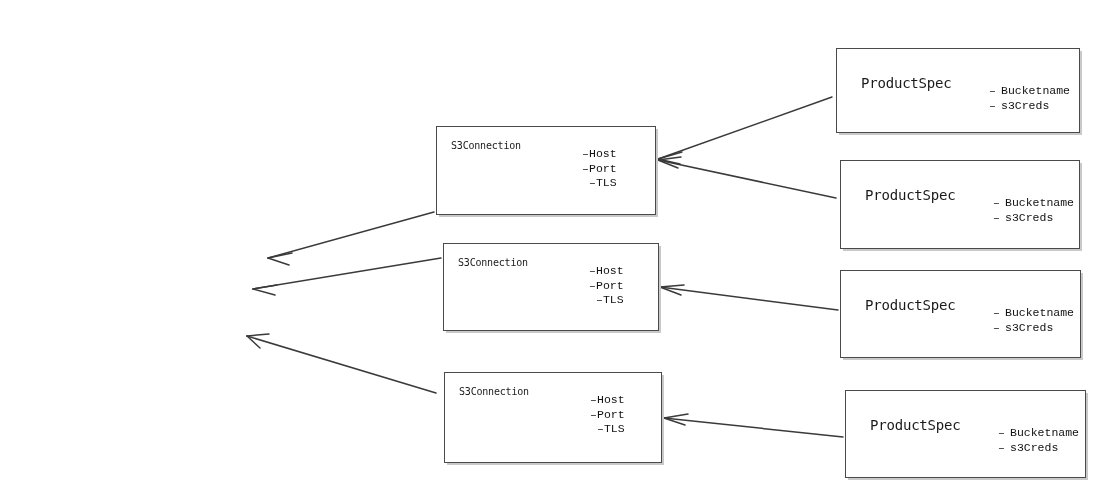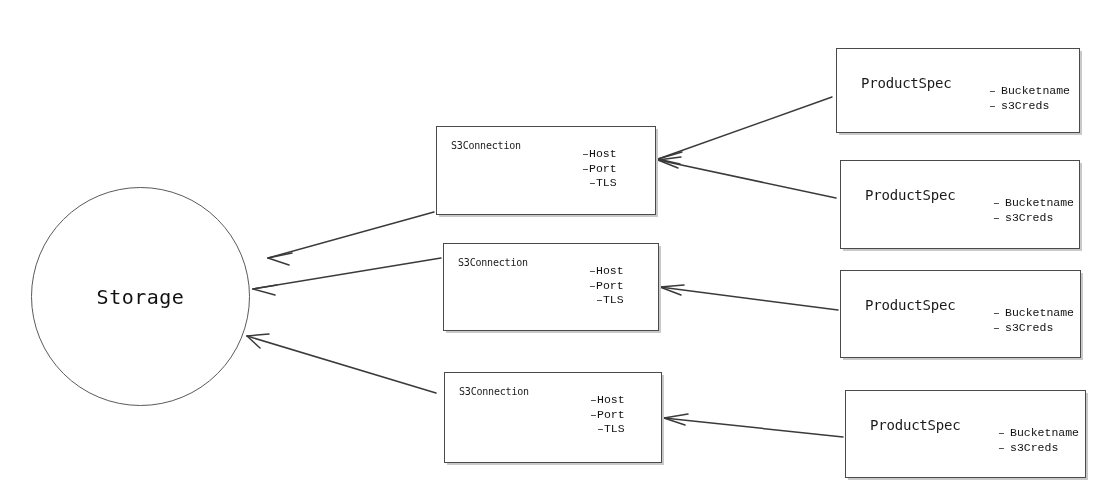--- a/index.html
+++ b/index.html
@@ -135,23 +135,20 @@
 
       <g>
         <path d="M 843 437 L 664 418"></path>
         <path d="M 664 418 L 688 414"></path>
         <path d="M 664 418 L 685 425"></path>
       </g>
 
     </g>
   </svg>
 
-  <div class="circle-node" style="left:31px; top:187px; width:219px; height:219px;">
-    <span class="circle-label">Storage</span>
-  </div>
 
   <div class="node-box s3-box" style="left:436px; top:126px; width:220px; height:89px;">
     <span class="node-title">S3Connection</span>
     <span class="node-attrs">
       <span class="attr-row"><span class="attr-dash">–</span><span>Host</span></span>
       <span class="attr-row"><span class="attr-dash">–</span><span>Port</span></span>
       <span class="attr-row"><span class="attr-dash">–</span><span>TLS</span></span>
     </span>
   </div>
 

